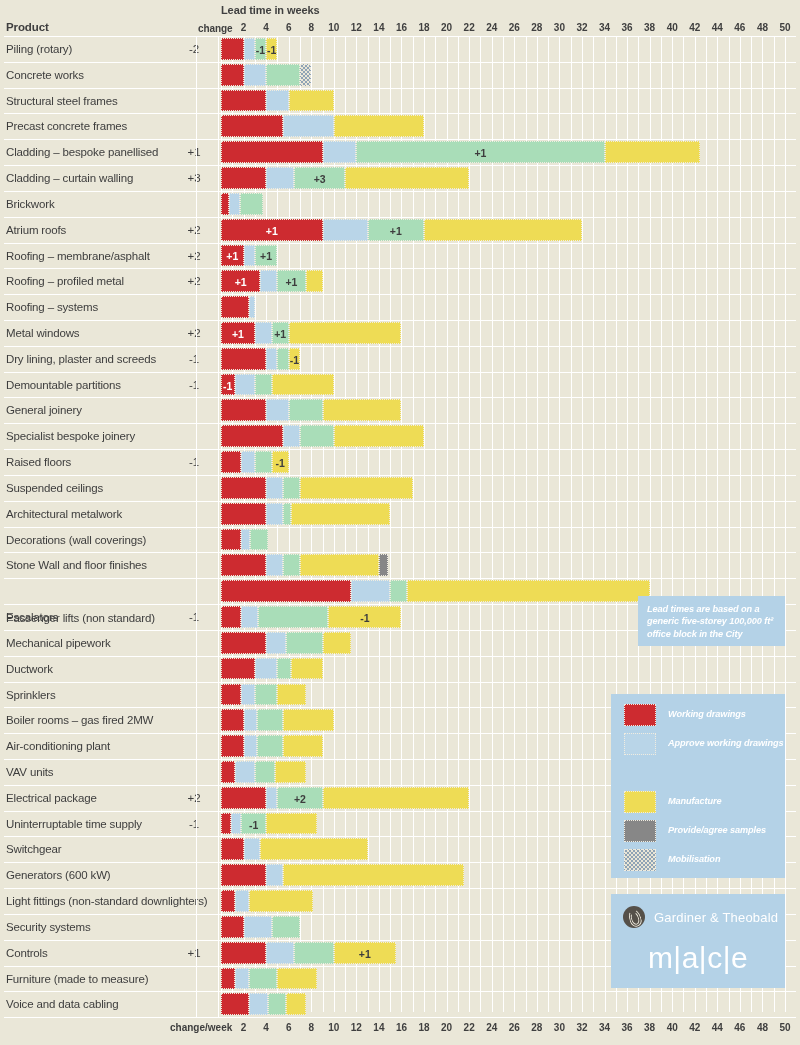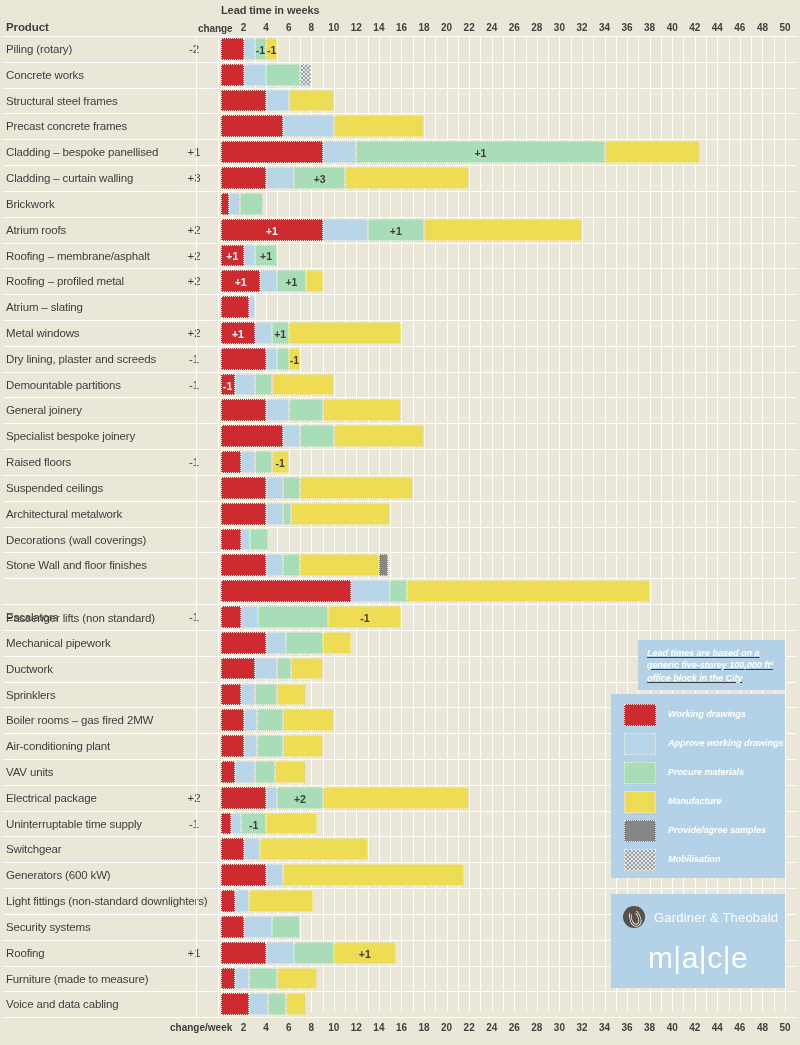--- a/index.html
+++ b/index.html
@@ -74,21 +74,21 @@
     position:absolute;width:100%;text-align:center;
     font-size:10.5px;font-weight:bold;color:#3d3d3d;
     line-height:1;
   }
   .seg-note.onred{color:#ffffff;}
 
   
   .panel{
     position:absolute;background:#b4d2e7;
   }
-  #note-panel{left:638px;top:640px;width:147px;height:50px;text-decoration:underline;}
+  #note-panel{left:638px;top:596px;width:147px;height:50px;}
   #note-panel p{
     margin:0;padding:7px 9px 0 9px;
     font-size:9.2px;font-weight:bold;font-style:italic;color:#ffffff;
     line-height:1.35;letter-spacing:-0.1px;
   }
   #legend-panel{left:611px;top:694px;width:174px;height:184px;}
   .legend-row{position:absolute;left:13px;width:160px;height:22px;}
   .legend-swatch{
     position:absolute;left:0;top:0;width:32px;height:22px;box-sizing:border-box;
   }
@@ -317,21 +317,21 @@
       <div class="row-change" style="top: 275.38px;">+2</div>
       <div class="seg seg-working" style="left: 221px; width: 39.48px; top: 270.38px; height: 21.82px;">
         <div class="seg-note onred" style="top: 5.91px;">+1</div>
       </div>
       <div class="seg seg-approve" style="left: 260.48px; width: 16.92px; top: 270.38px; height: 21.82px;"></div>
       <div class="seg seg-procure" style="left: 277.4px; width: 28.2px; top: 270.38px; height: 21.82px;">
         <div class="seg-note" style="top: 5.91px;">+1</div>
       </div>
       <div class="seg seg-manufacture" style="left: 305.6px; width: 16.92px; top: 270.38px; height: 21.82px;"></div>
       <div class="row-sep" style="top: 294.2px;"></div>
-      <div class="row-label" style="top: 301.2px;">Atrium – slating</div>
+      <div class="row-label" style="top: 301.2px;">Roofing – systems</div>
       <div class="seg seg-working" style="left: 221px; width: 28.2px; top: 296.2px; height: 21.82px;"></div>
       <div class="seg seg-approve" style="left: 249.2px; width: 5.64px; top: 296.2px; height: 21.82px;"></div>
       <div class="row-sep" style="top: 320.02px;"></div>
       <div class="row-label" style="top: 327.02px;">Metal windows</div>
       <div class="row-change" style="top: 327.02px;">+2</div>
       <div class="seg seg-working" style="left: 221px; width: 33.84px; top: 322.02px; height: 21.82px;">
         <div class="seg-note onred" style="top: 5.91px;">+1</div>
       </div>
       <div class="seg seg-approve" style="left: 254.84px; width: 16.92px; top: 322.02px; height: 21.82px;"></div>
       <div class="seg seg-procure" style="left: 271.76px; width: 16.92px; top: 322.02px; height: 21.82px;">
@@ -484,21 +484,21 @@
       <div class="row-label" style="top: 895.06px;">Light fittings (non-standard downlighters)</div>
       <div class="seg seg-working" style="left: 221px; width: 13.536px; top: 890.06px; height: 21.82px;"></div>
       <div class="seg seg-approve" style="left: 234.536px; width: 14.664px; top: 890.06px; height: 21.82px;"></div>
       <div class="seg seg-manufacture" style="left: 249.2px; width: 64.296px; top: 890.06px; height: 21.82px;"></div>
       <div class="row-sep" style="top: 913.88px;"></div>
       <div class="row-label" style="top: 920.88px;">Security systems</div>
       <div class="seg seg-working" style="left: 221px; width: 22.56px; top: 915.88px; height: 21.82px;"></div>
       <div class="seg seg-approve" style="left: 243.56px; width: 28.2px; top: 915.88px; height: 21.82px;"></div>
       <div class="seg seg-procure" style="left: 271.76px; width: 28.2px; top: 915.88px; height: 21.82px;"></div>
       <div class="row-sep" style="top: 939.7px;"></div>
-      <div class="row-label" style="top: 946.7px;">Roofing</div>
+      <div class="row-label" style="top: 946.7px;">Controls</div>
       <div class="row-change" style="top: 946.7px;">+1</div>
       <div class="seg seg-working" style="left: 221px; width: 45.12px; top: 941.7px; height: 21.82px;"></div>
       <div class="seg seg-approve" style="left: 266.12px; width: 28.2px; top: 941.7px; height: 21.82px;"></div>
       <div class="seg seg-procure" style="left: 294.32px; width: 39.48px; top: 941.7px; height: 21.82px;"></div>
       <div class="seg seg-manufacture" style="left: 333.8px; width: 62.04px; top: 941.7px; height: 21.82px;">
         <div class="seg-note" style="top: 5.91px;">+1</div>
       </div>
       <div class="row-sep" style="top: 965.52px;"></div>
       <div class="row-label" style="top: 972.52px;">Furniture (made to measure)</div>
       <div class="seg seg-working" style="left: 221px; width: 13.536px; top: 967.52px; height: 21.82px;"></div>
@@ -520,24 +520,20 @@
 
   <div class="panel" id="legend-panel">
       <div class="legend-row" style="top: 39px;">
         <div class="legend-swatch seg-approve"></div>
         <div class="legend-label">Approve working drawings</div>
       </div>
       <div class="legend-row" style="top: 10px;">
         <div class="legend-swatch seg-working"></div>
         <div class="legend-label">Working drawings</div>
       </div>
-      <div class="legend-row" style="top: 68px;">
-        <div class="legend-swatch seg-procure"></div>
-        <div class="legend-label">Procure materials</div>
-      </div>
       <div class="legend-row" style="top: 97px;">
         <div class="legend-swatch seg-manufacture"></div>
         <div class="legend-label">Manufacture</div>
       </div>
       <div class="legend-row" style="top: 126px;">
         <div class="legend-swatch seg-samples"></div>
         <div class="legend-label">Provide/agree samples</div>
       </div>
       <div class="legend-row" style="top: 155px; text-align: center;">
         <div class="legend-swatch seg-mobilisation"></div>

